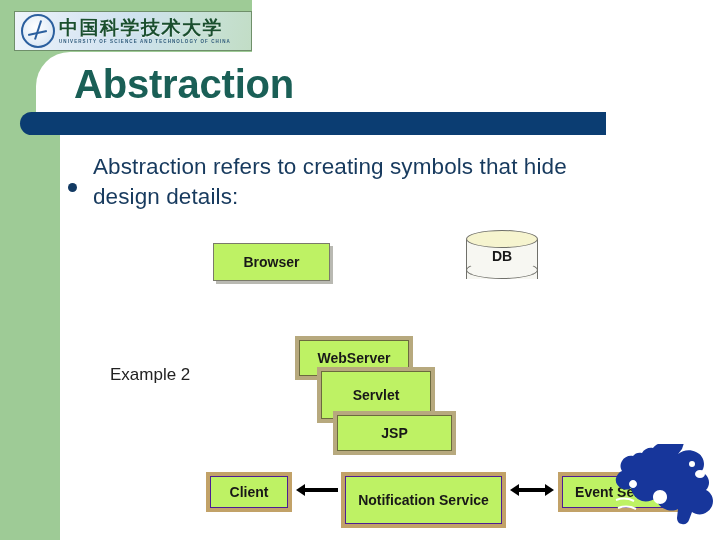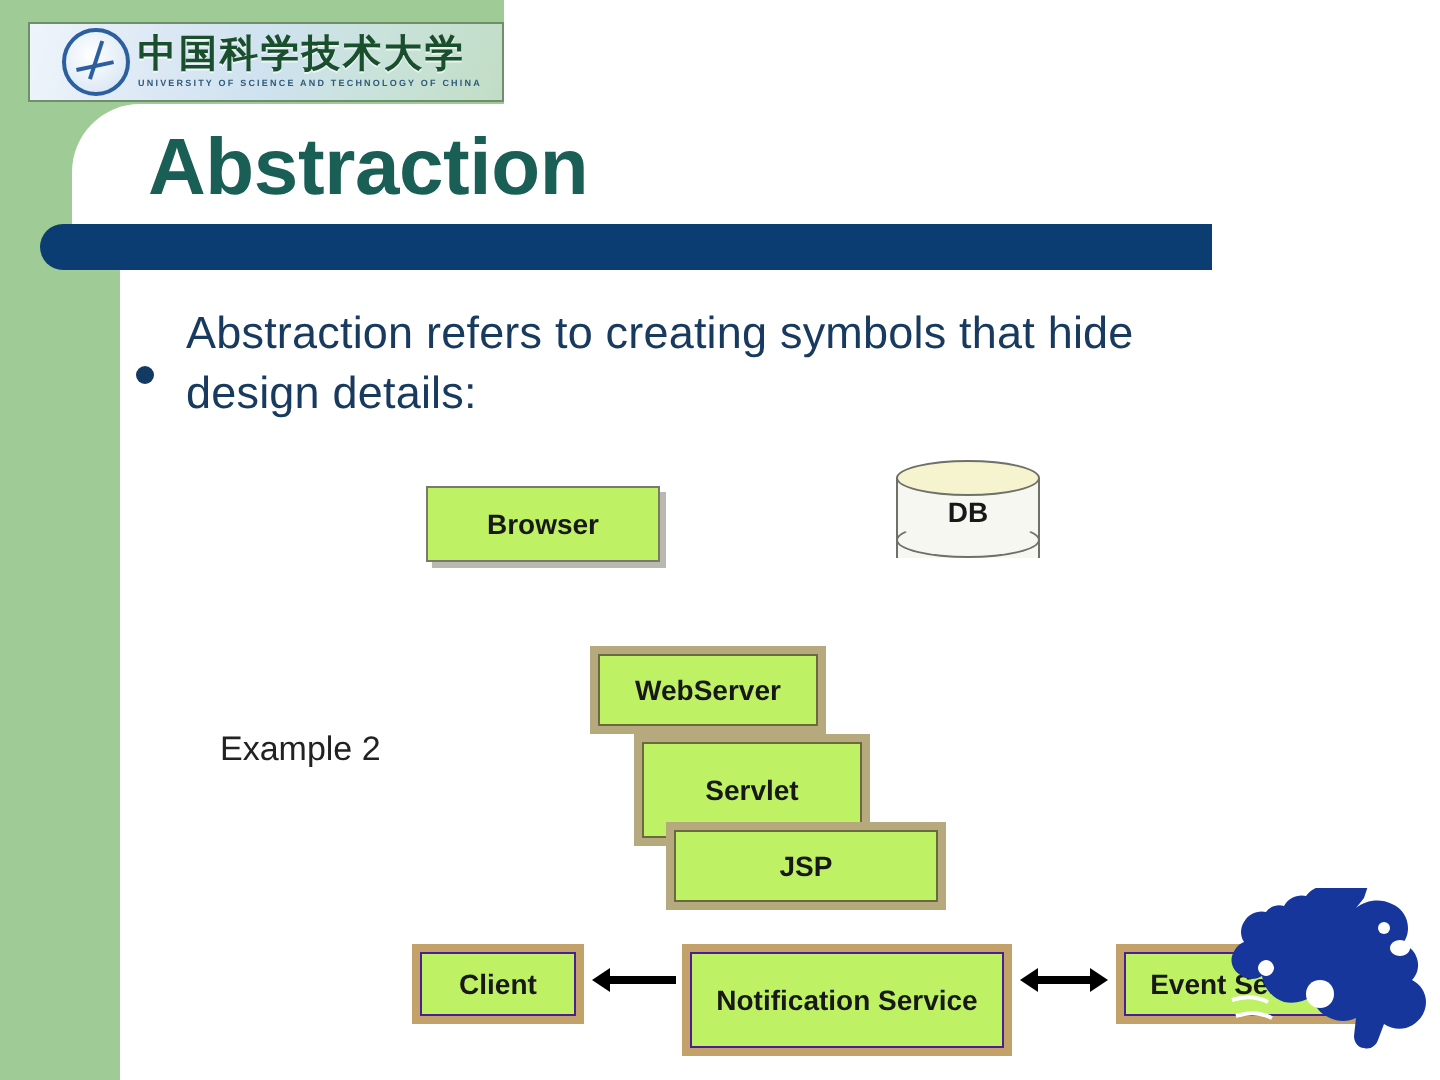--- a/index.html
+++ b/index.html
@@ -47,21 +47,20 @@
     position: absolute;
     left: 14px; top: 11px;
     width: 238px; height: 40px;
     background: linear-gradient(100deg, #eef4fb 0%, #dbe8f4 28%, #cfe2ef 50%, #c9e2da 74%, #c2ddc6 100%);
     border: 1px solid #6f8f6a;
     box-sizing: border-box;
     display: flex;
     align-items: center;
     padding-left: 6px;
     overflow: hidden;
-    justify-content: center;
   }
   .logo-seal {
     width: 30px; height: 30px;
     border-radius: 50%;
     border: 2px solid #2b5f9e;
     background: radial-gradient(circle at 42% 38%, #ffffff 0%, #e6eff8 55%, #cfe0f0 100%);
     position: relative;
     flex: 0 0 auto;
     margin-right: 4px;
   }
@@ -178,21 +177,21 @@
     box-shadow: 0 0 0 4px #c2a268;
   }
   .box-olive {
     border: 1px solid #6b6a3e;
     box-shadow: 0 0 0 4px #b7a97e;
   }
 
   
   .cyl {
     position: absolute;
-    left: 448px; top: 230px;
+    left: 466px; top: 230px;
     width: 96px; height: 58px;
   }
   .cyl-body {
     position: absolute;
     left: 0; top: 9px;
     width: 72px; height: 40px;
     box-sizing: border-box;
     background: #f7f7f2;
     border-left: 1px solid #70706a;
     border-right: 1px solid #70706a;
@@ -284,23 +283,23 @@
     <div class="box box-gray" style="left:213px; top:243px; width:117px; height:38px;">Browser</div>
 
     <div class="cyl">
       <div class="cyl-body"></div>
       <div class="cyl-bottom"></div>
       <div class="cyl-top"></div>
       <div class="cyl-label">DB</div>
     </div>
 
     <div class="ex-label" style="left:110px; top:365px;">Example 2</div>
-    <div class="box box-olive" style="left:299px; top:327px; width:110px; height:36px;">WebServer</div>
+    <div class="box box-olive" style="left:299px; top:340px; width:110px; height:36px;">WebServer</div>
     <div class="box box-olive" style="left:321px; top:371px; width:110px; height:48px;">Servlet</div>
-    <div class="box box-olive" style="left:337px; top:415px; width:132px; height:36px;">JSP</div>
+    <div class="box box-olive" style="left:337px; top:415px; width:115px; height:36px;">JSP</div>
 
     <div class="box box-tan" style="left:210px; top:476px; width:78px; height:32px;">Client</div>
 
     <div class="arrow" style="left:296px; top:484px; width:42px;">
       <div class="arr-head left"></div>
       <div class="arr-line"></div>
     </div>
 
     <div class="box box-tan" style="left:345px; top:476px; width:157px; height:48px;">Notification Service</div>
 

